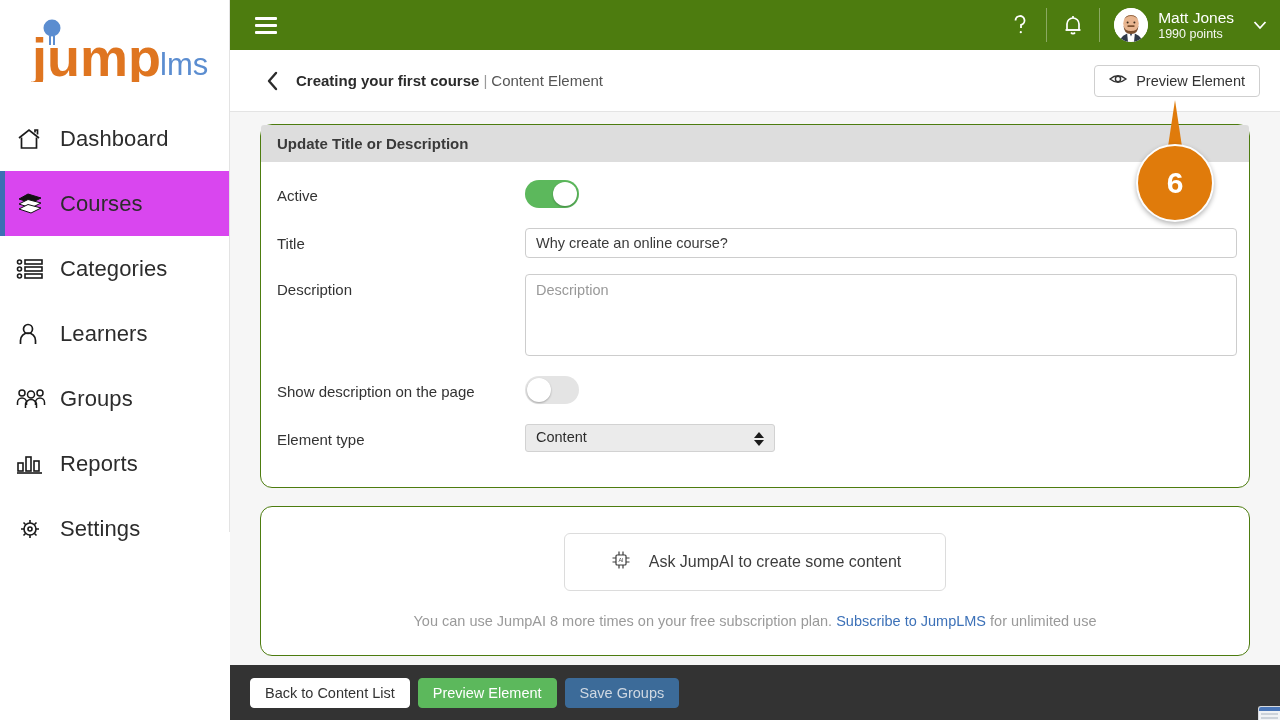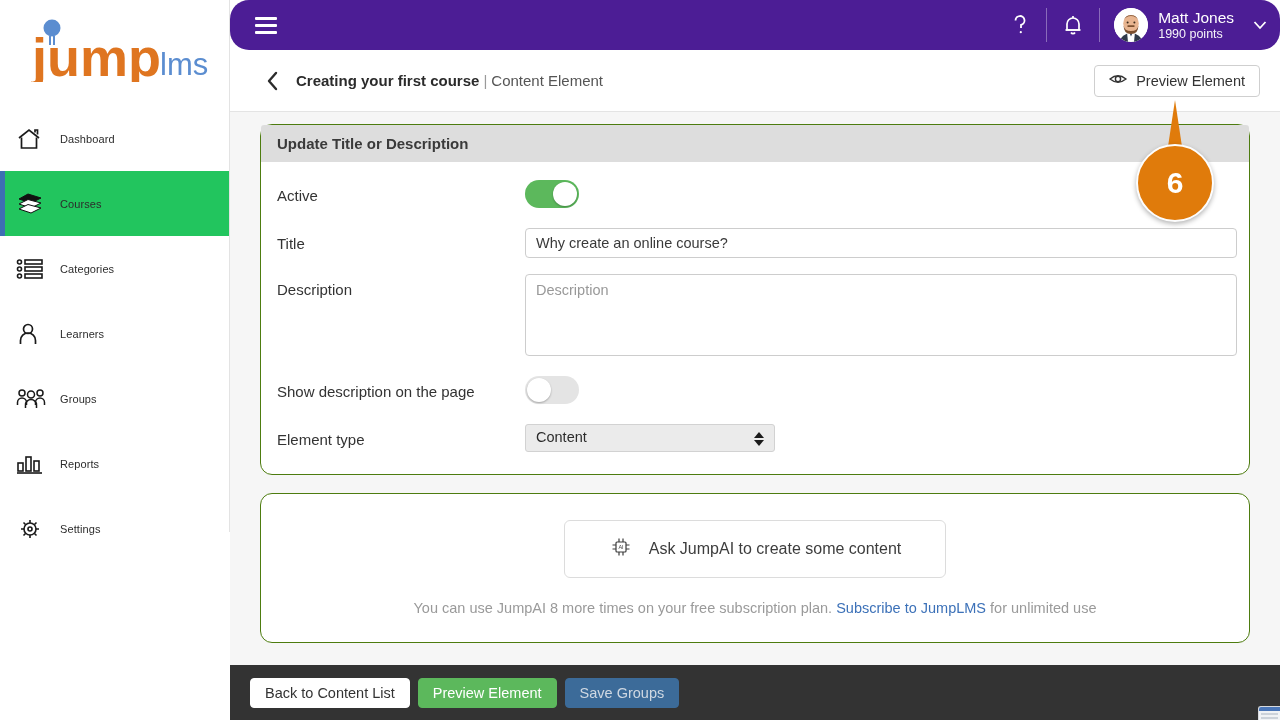--- a/index.html
+++ b/index.html
@@ -36,39 +36,39 @@
     cursor: pointer;
     color: #333;
   }
   .nav-item .nav-icon {
     width: 44px; height: 36px;
     display: flex; align-items: center; justify-content: flex-start;
     flex: 0 0 44px;
     color: #1a1a1a;
   }
   .nav-item .nav-label {
-    font-size: 11px;
+    font-size: 22px;
     color: #2c2c2c;
     letter-spacing: .1px;
   }
   .nav-item.active {
-    background: #22c55e;
+    background: #d946ef;
   }
   .nav-item.active::before {
     content: "";
     position: absolute; left: 0; top: 0; bottom: 0;
     width: 5px; background: #3d6fb4;
   }
 
   
   .topbar {
     position: absolute; left: 230px; top: 0;
     width: 1050px; height: 50px;
-    background: #4c1d95;
-    display: flex; align-items: center; border-radius: 19px;
+    background: #4d7c0f;
+    display: flex; align-items: center;
   }
   .hamburger {
     width: 44px; height: 50px;
     display: flex; flex-direction: column; align-items: center; justify-content: center;
     gap: 4px; margin-left: 14px; cursor: pointer;
   }
   .hamburger span {
     display: block; width: 22px; height: 3px; background: #fff; border-radius: 1px;
   }
   .topbar-spacer { flex: 1; }
@@ -132,21 +132,21 @@
     padding: 10px 16px;
     font-size: 15px; font-weight: bold; color: #3a3a3a;
     border-radius: 3px 3px 0 0;
   }
   .card-body { padding: 18px 16px 20px 16px; }
 
   .form-row {
     display: flex; align-items: flex-start;
     margin-bottom: 16px;
   }
-  .form-row:last-child { margin-bottom: 2px; }
+  .form-row:last-child { margin-bottom: 15px; }
   .form-label {
     width: 248px; flex: 0 0 248px;
     font-size: 15px; color: #333;
     padding-top: 7px;
   }
   .form-field { flex: 1; }
 
   .toggle {
     width: 54px; height: 28px; border-radius: 14px;
     background: #e4e4e4; position: relative; cursor: pointer;

